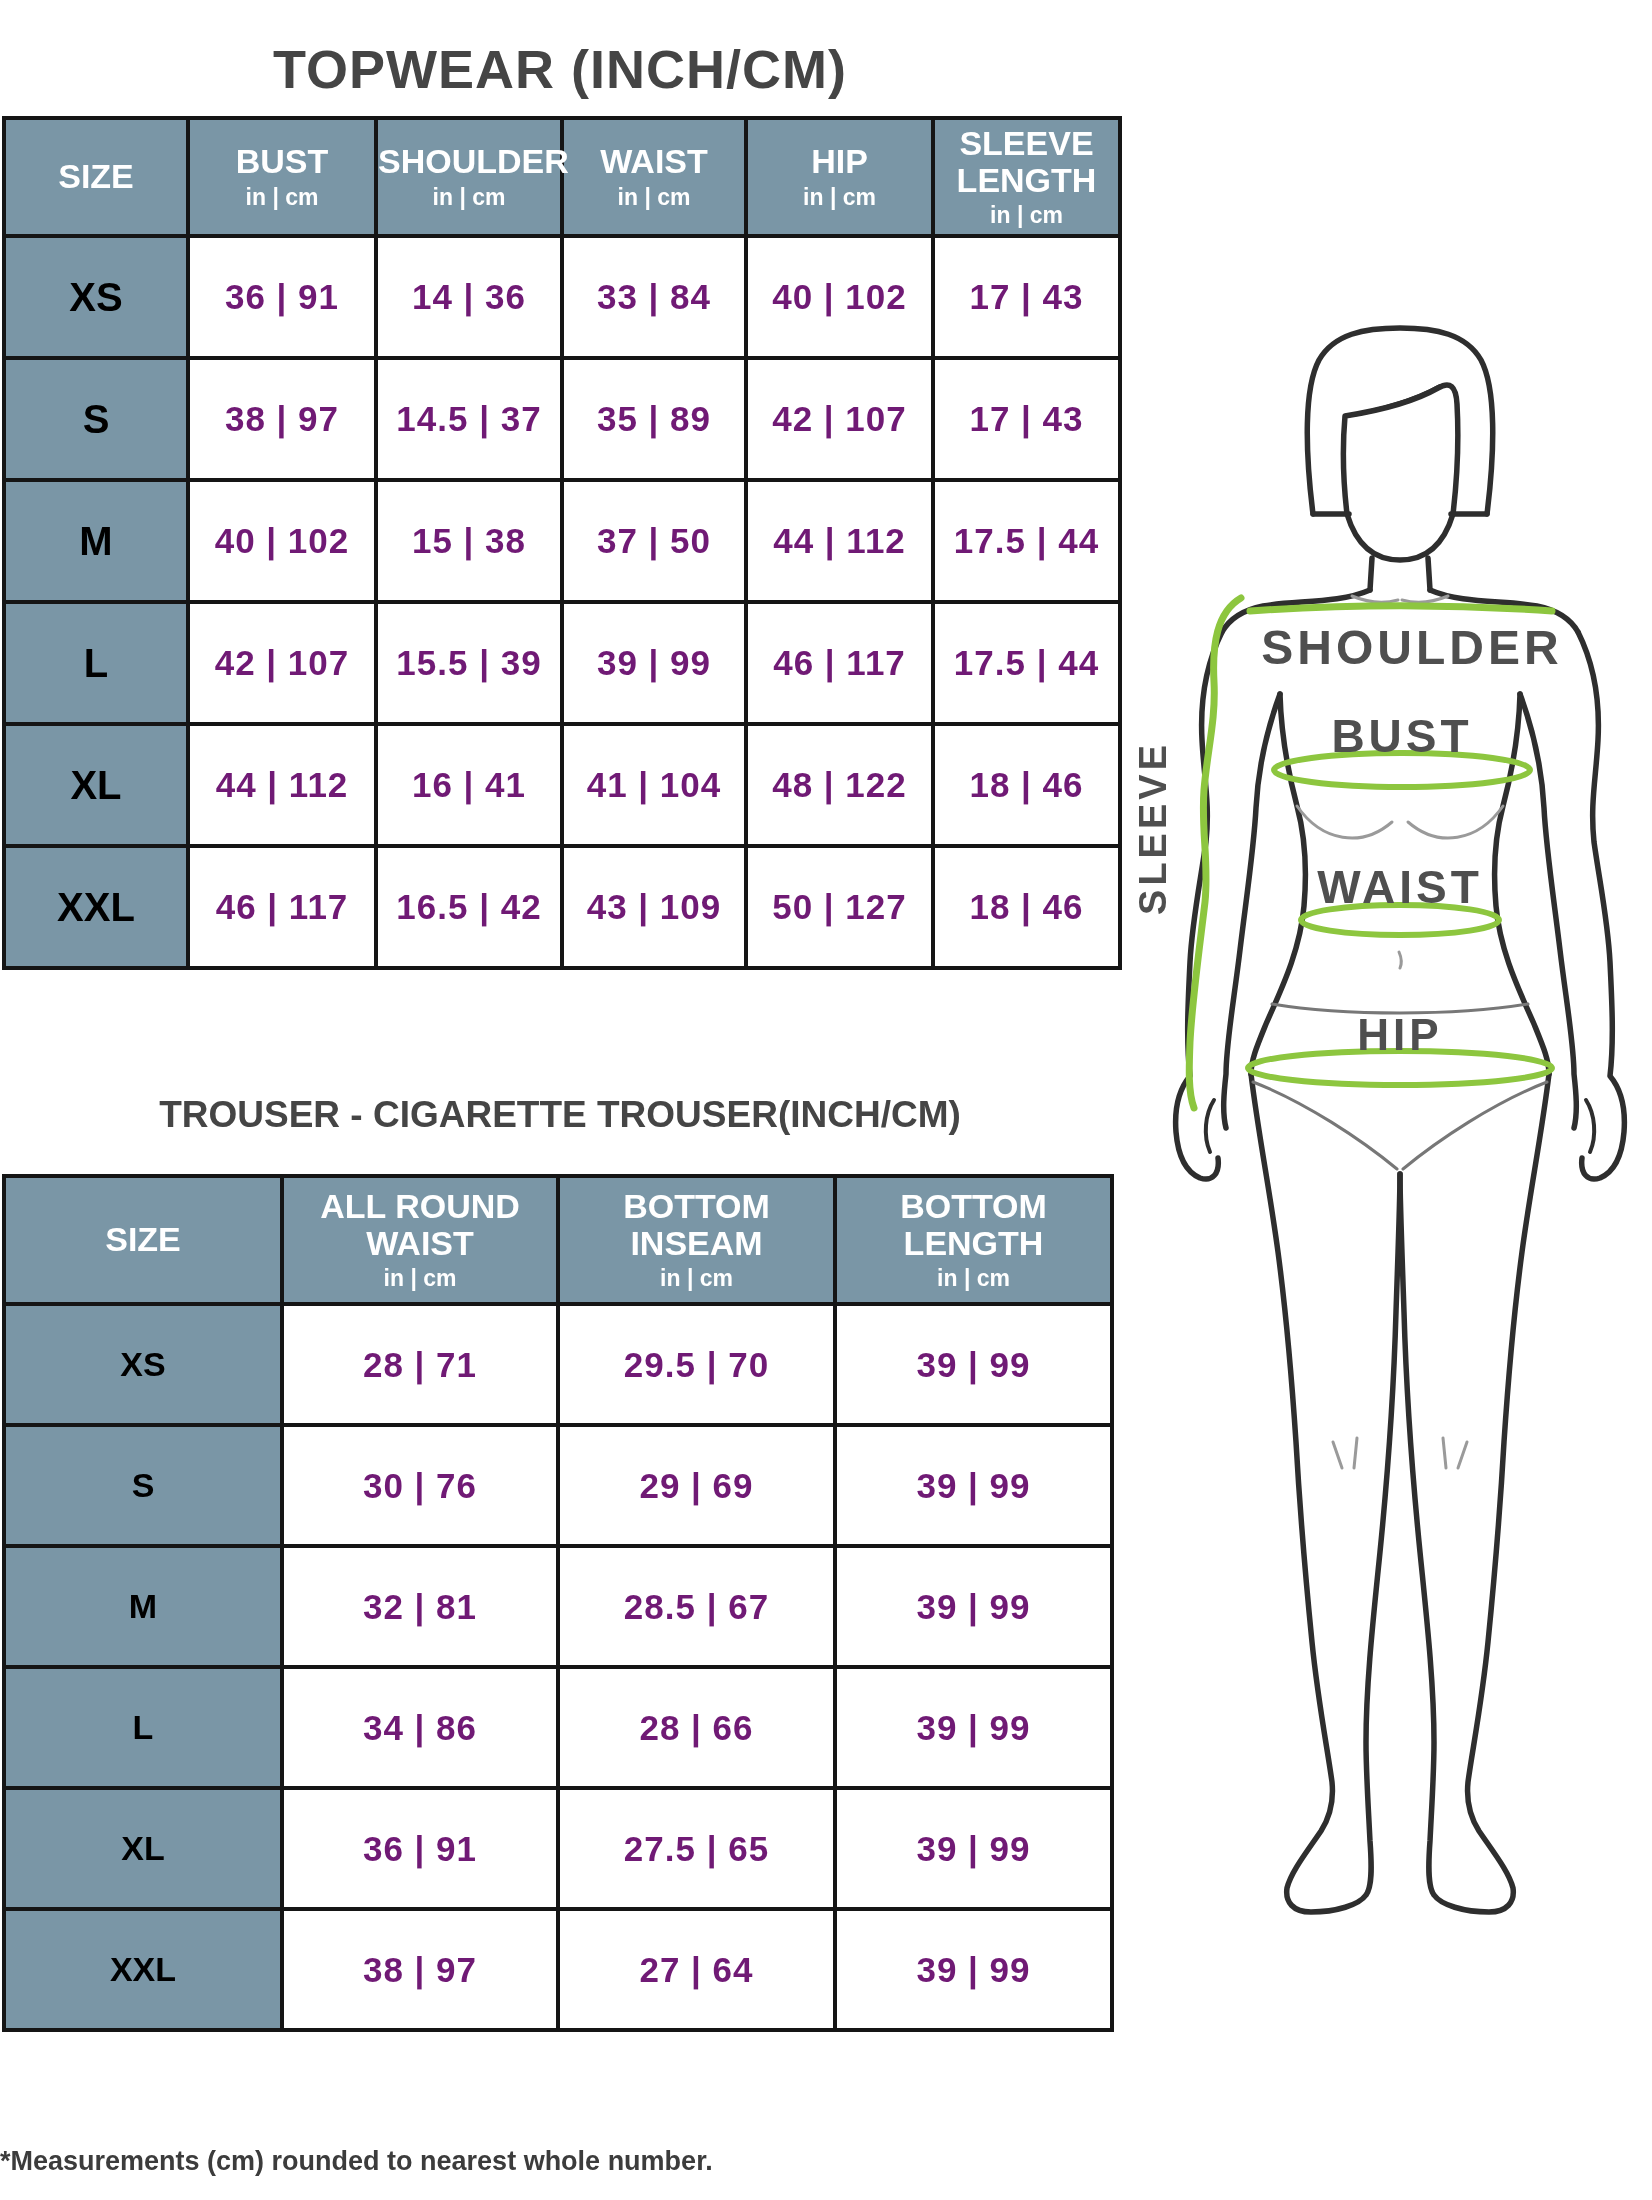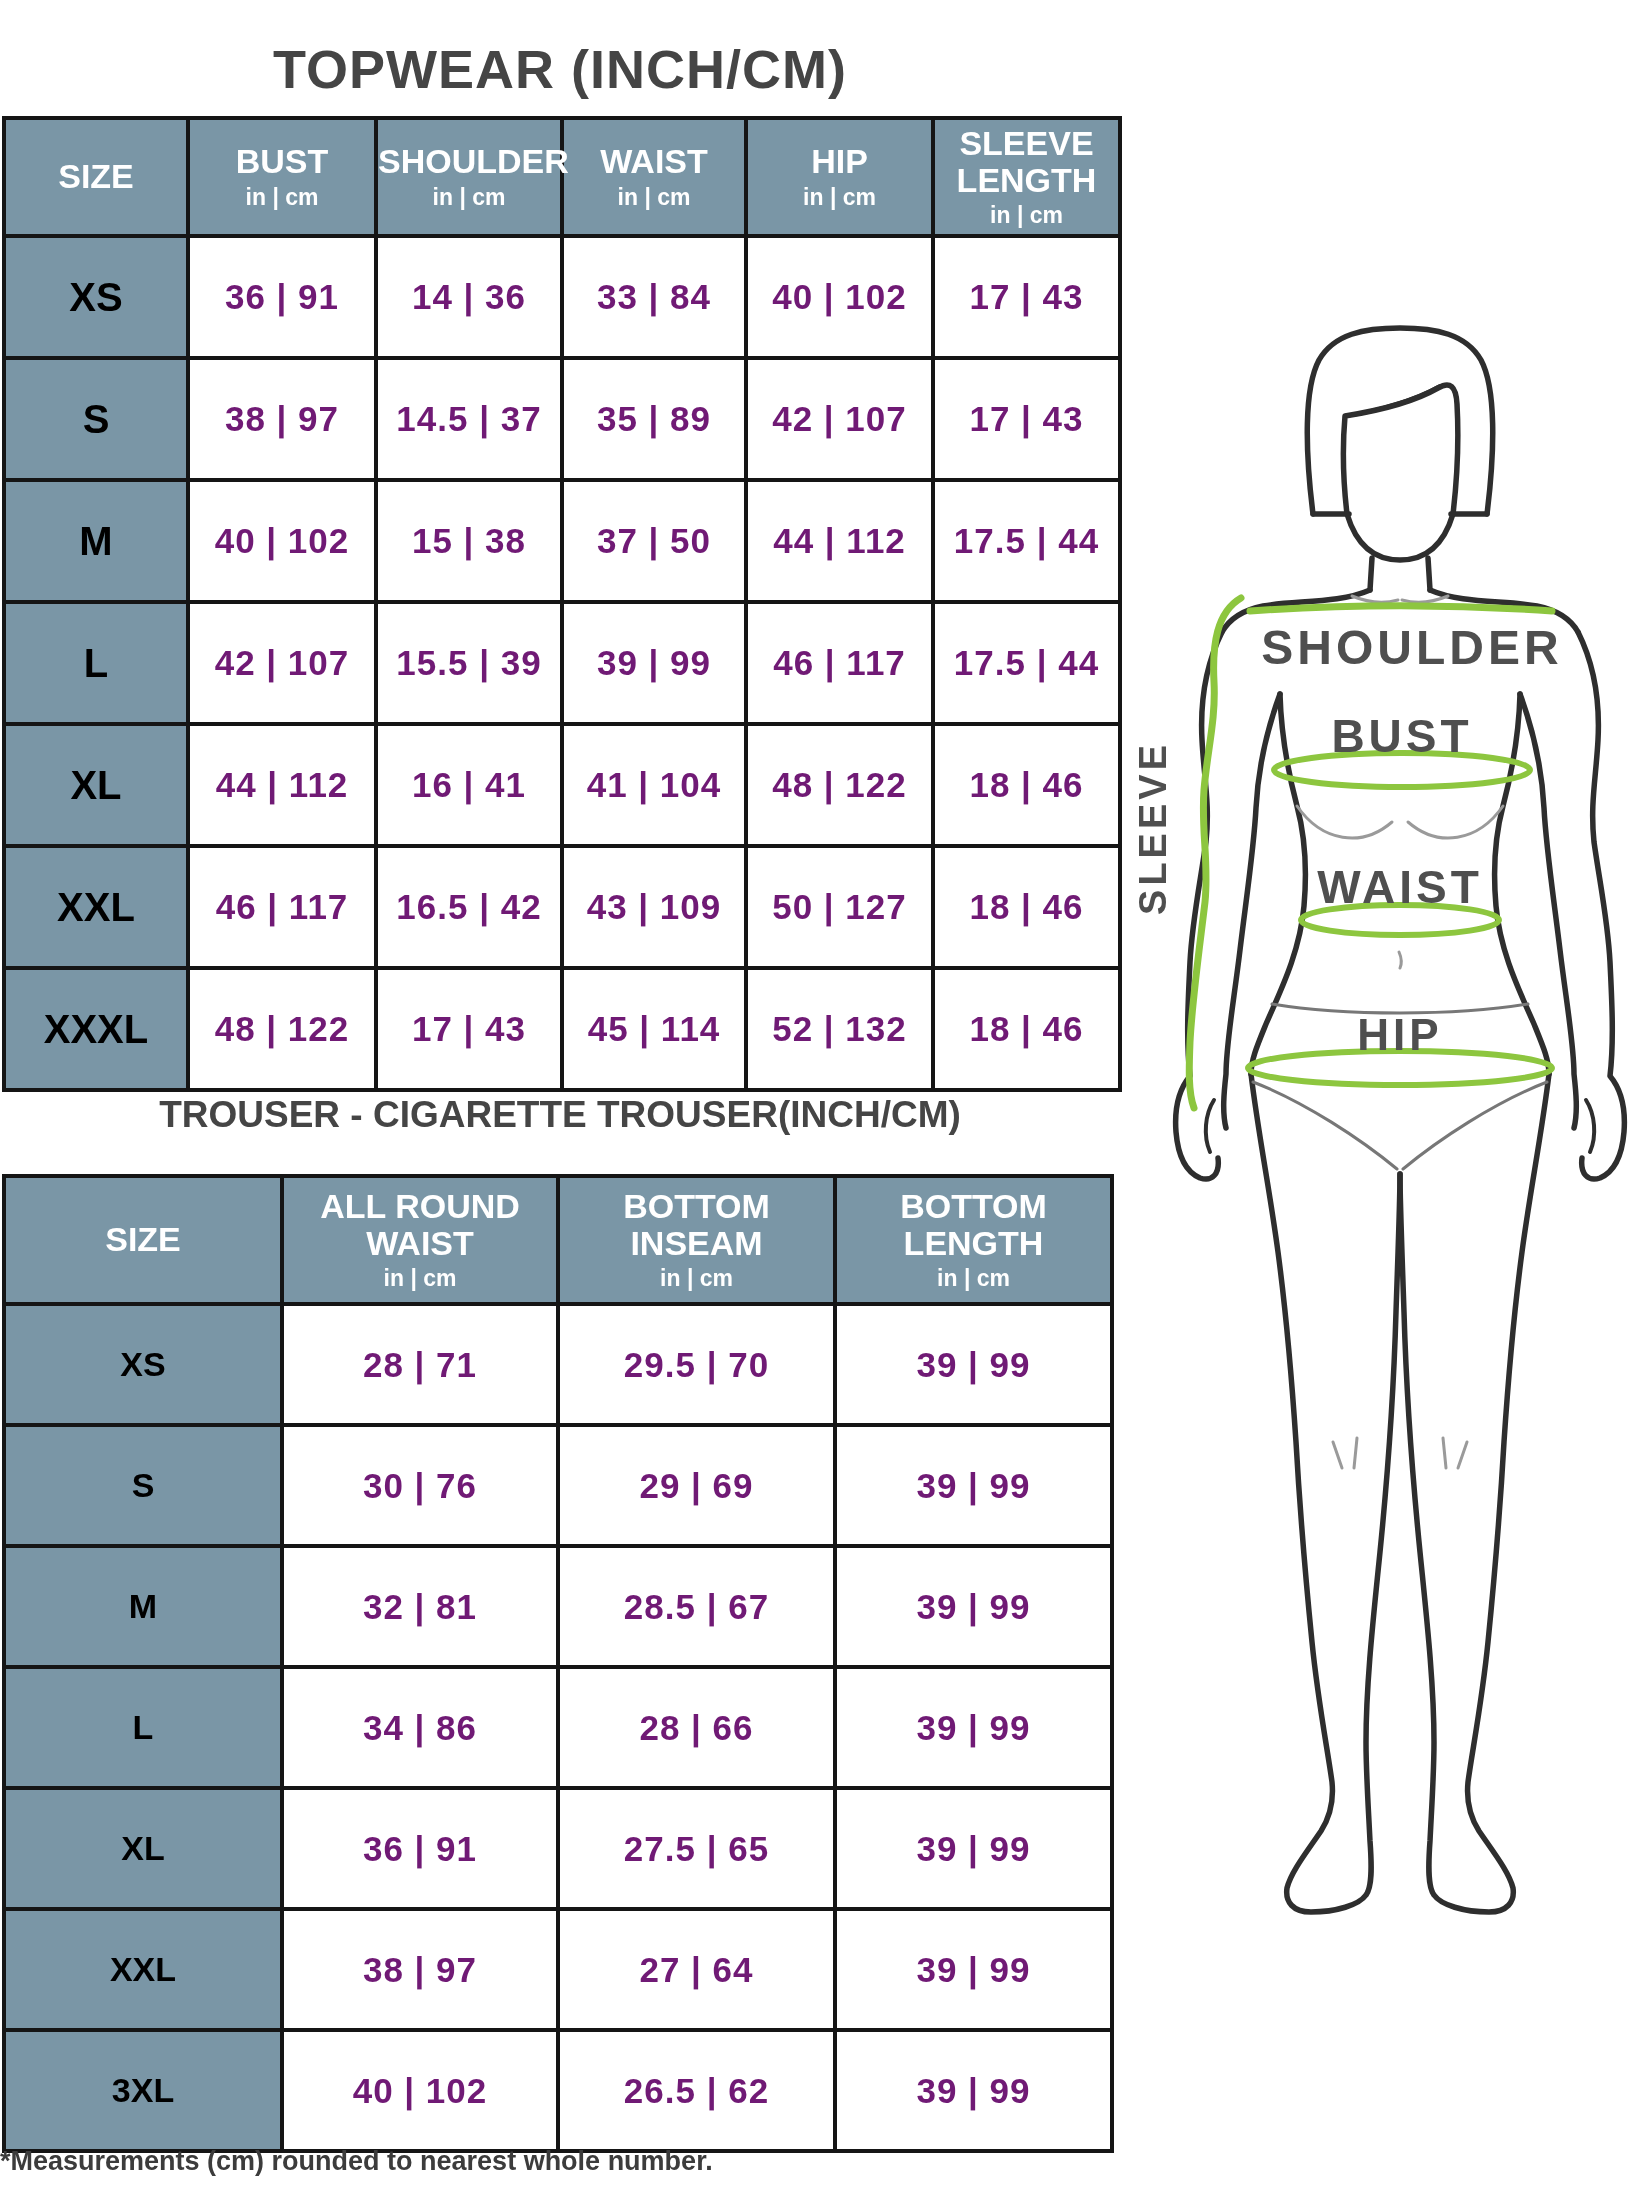--- a/index.html
+++ b/index.html
@@ -116,28 +116,20 @@
         <td class="value-cell">18 | 46</td>
       </tr>
       <tr>
         <td class="size-cell">XXL</td>
         <td class="value-cell">46 | 117</td>
         <td class="value-cell">16.5 | 42</td>
         <td class="value-cell">43 | 109</td>
         <td class="value-cell">50 | 127</td>
         <td class="value-cell">18 | 46</td>
       </tr>
-      <tr>
-        <td class="size-cell">XXXL</td>
-        <td class="value-cell">48 | 122</td>
-        <td class="value-cell">17 | 43</td>
-        <td class="value-cell">45 | 114</td>
-        <td class="value-cell">52 | 132</td>
-        <td class="value-cell">18 | 46</td>
-      </tr>
     </tbody>
 </table>
 
 <div class="page-title" id="trouser-title">TROUSER - CIGARETTE TROUSER(INCH/CM)</div>
 
 <table class="size-table" id="trouser-table">
   <colgroup>
     <col style="width:278px">
       <col style="width:276px">
       <col style="width:277px">
@@ -190,26 +182,20 @@
       <tr>
         <td class="size-cell">XL</td>
         <td class="value-cell">36 | 91</td>
         <td class="value-cell">27.5 | 65</td>
         <td class="value-cell">39 | 99</td>
       </tr>
       <tr>
         <td class="size-cell">XXL</td>
         <td class="value-cell">38 | 97</td>
         <td class="value-cell">27 | 64</td>
-        <td class="value-cell">39 | 99</td>
-      </tr>
-      <tr>
-        <td class="size-cell">3XL</td>
-        <td class="value-cell">40 | 102</td>
-        <td class="value-cell">26.5 | 62</td>
         <td class="value-cell">39 | 99</td>
       </tr>
     </tbody>
 </table>
 
 <div id="footnote">*Measurements (cm) rounded to nearest whole number.</div>
 
 <div id="figure-wrap">
   <svg viewBox="0 0 552 1650" xmlns="http://www.w3.org/2000/svg">
     <g stroke="#2e2e2e" stroke-width="5.5" fill="none" stroke-linecap="round" stroke-linejoin="round">

